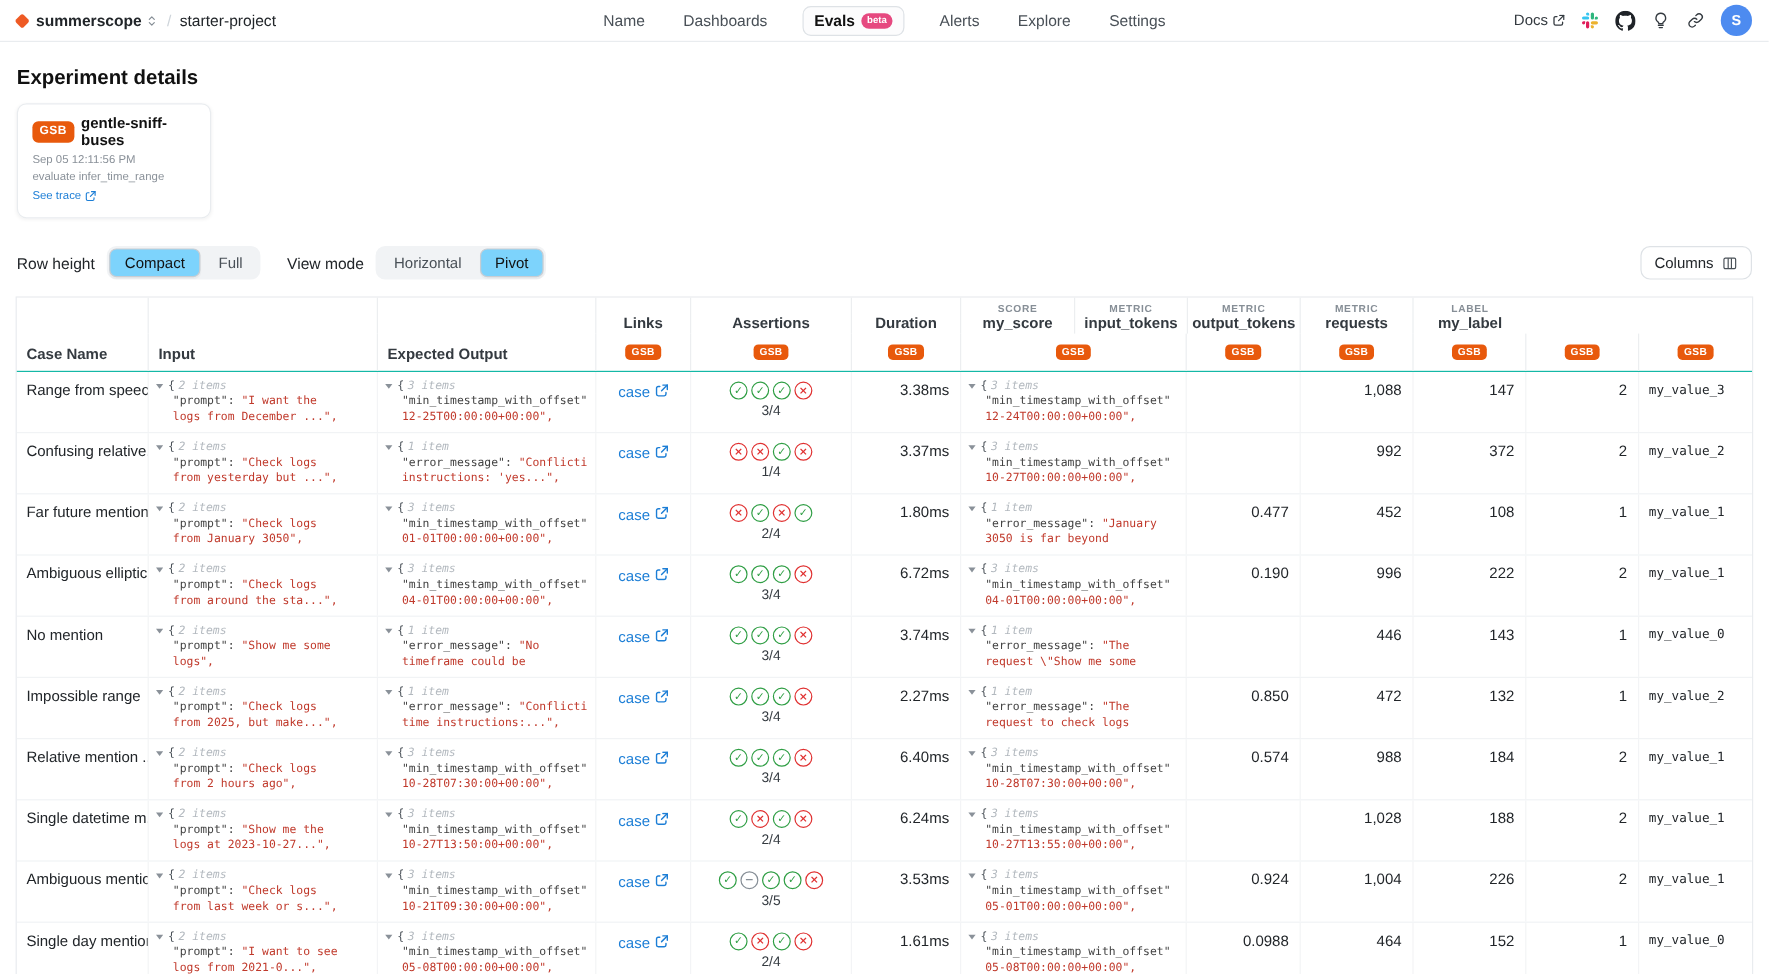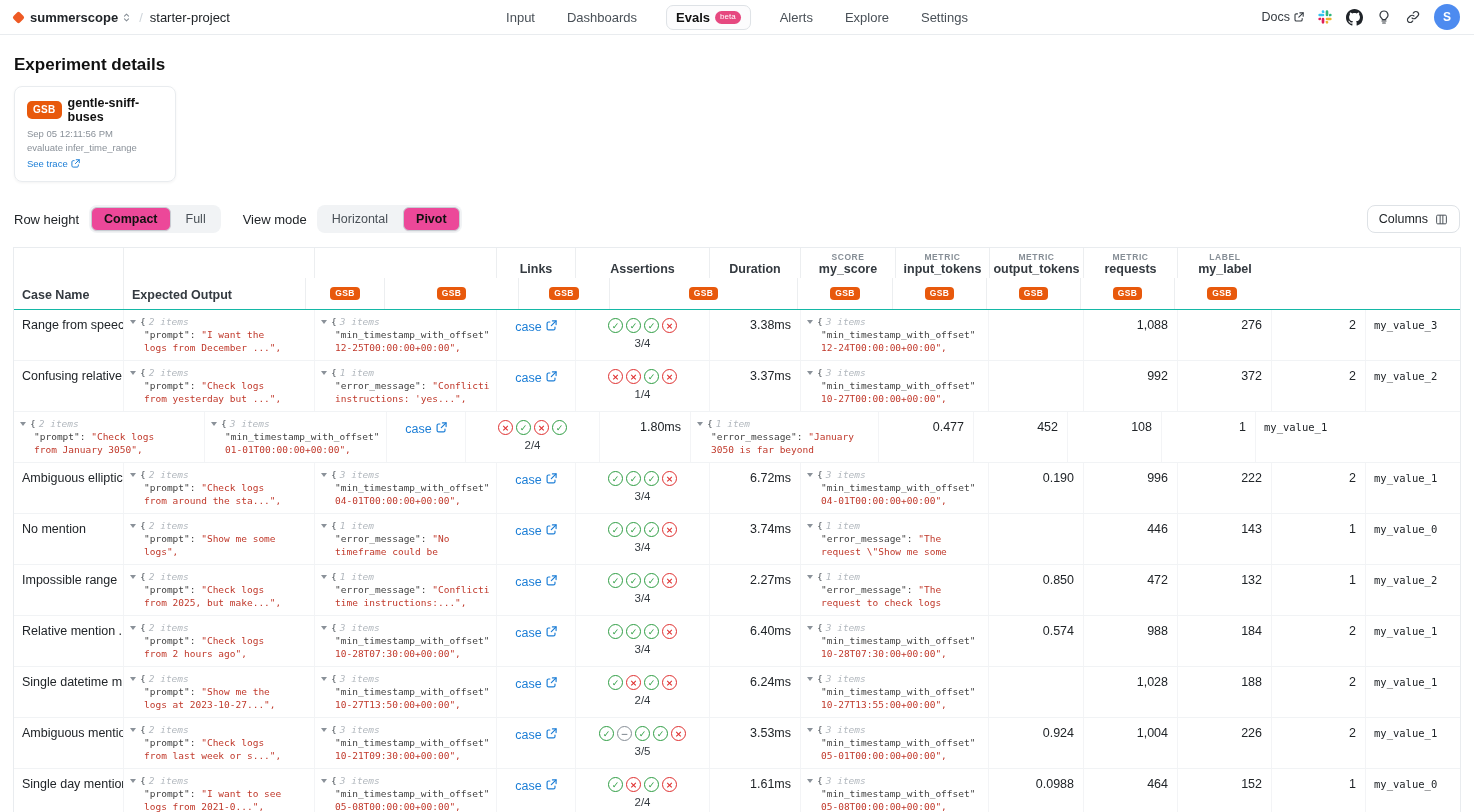--- a/index.html
+++ b/index.html
@@ -16,21 +16,21 @@
   .org-switch { display:flex; align-items:center; gap:3px; background:none; border:none;
     font-size:13px; font-weight:600; color:#212529; cursor:pointer; }
   .crumb-sep { color:#ced4da; font-size:13px; }
   .project { font-size:13px; color:#212529; cursor:pointer; }
   .nav-center { position:absolute; left:50%; transform:translateX(-50%);
     display:flex; align-items:center; gap:26px; }
   .nav-item { display:flex; align-items:center; gap:5px; font-size:13px; color:#495057;
     cursor:pointer; padding:4px 2px; border:1px solid transparent; border-radius:7px; }
   .nav-item.active { color:#111; font-weight:600; background:#fcfcfd;
     border-color:#dee2e6; padding:4px 9px; }
-  .beta-badge { background:#e64980; color:#fff; font-size:8px; font-weight:400;
+  .beta-badge { background:#e64980; color:#fff; font-size:8px; font-weight:700;
     padding:2.5px 5px; border-radius:8px; line-height:1; }
   .nav-right { margin-left:auto; display:flex; align-items:center; gap:13px; }
   .docs-link { display:flex; align-items:center; gap:4px; font-size:12.5px; color:#343a40;
     text-decoration:none; cursor:pointer; }
   .icon-btn { background:none; border:none; cursor:pointer; display:flex; align-items:center; }
   .avatar { width:26px; height:26px; border-radius:50%; background:#4d8bf0; color:#fff;
     font-size:12px; font-weight:700; display:flex; align-items:center; justify-content:center;
     cursor:pointer; }
 
   
@@ -43,21 +43,21 @@
   .trace-link { display:inline-flex; align-items:center; gap:3px; font-size:9.5px;
     color:#1c7ed6; margin-top:4px; text-decoration:none; cursor:pointer; }
 
   
   .controls { display:flex; align-items:center; gap:10px; margin:23px 14px 0; }
   .ctl-label { font-size:13px; color:#212529; }
   .ctl-label.vm { margin-left:12px; }
   .seg { display:flex; background:#f1f3f5; border-radius:8px; padding:2px; gap:2px; }
   .seg-btn { border:1px solid transparent; background:transparent; border-radius:6px;
     padding:4px 12px; font-size:12.5px; color:#495057; cursor:pointer; }
-  .seg-btn.selected { background:#ec4899; border-color:#c8cdd3; color:#111; font-weight:700;
+  .seg-btn.selected { background:#7dd3fc; border-color:#c8cdd3; color:#111; font-weight:400;
     box-shadow:0 1px 1px rgba(0,0,0,.04); }
   .columns-btn { margin-left:auto; display:flex; align-items:center; gap:7px; background:#fff;
     border:1px solid #dee2e6; border-radius:8px; padding:6px 11px; font-size:12.5px;
     color:#212529; cursor:pointer; }
 
   
   .table { width:1448px; margin:14px 13px 0; border:1px solid #e9ecef; }
   .h1row,.h2row,.trow { display:flex; }
   .h1row { height:30px; }
   .h2row { height:32px; border-bottom:1px solid #14b8a6; }
@@ -126,21 +126,21 @@
         <svg width="11" height="11" viewBox="0 0 16 16" fill="none">
             <path d="M5 6l3-3 3 3M5 10l3 3 3-3" stroke="#868e96" stroke-width="1.5" stroke-linecap="round" stroke-linejoin="round"></path>
           </svg>
       </button>
       <span class="crumb-sep">/</span>
       <span class="project">starter-project</span>
     </div>
 
     <nav class="nav-center">
         <div class="nav-item">
-          <span>Input</span>
+          <span>Name</span>
         </div>
         <div class="nav-item">
           <span>Dashboards</span>
         </div>
         <div class="nav-item active">
           <span>Evals</span>
           <span class="beta-badge">beta</span>
         </div>
         <div class="nav-item">
           <span>Alerts</span>
@@ -265,20 +265,23 @@
           </div>
           <div class="hc h1c" style="width: 94px;">
             <span class="hkind">LABEL</span>
             <span class="hname">my_label</span>
           </div>
         </div>
       <div class="h2row">
           <div class="hc h2c left" style="width: 110px;">
             <span class="hname">Case Name</span>
           </div>
+          <div class="hc h2c left" style="width: 191px;">
+            <span class="hname">Input</span>
+          </div>
           <div class="hc h2c left" style="width: 182px;">
             <span class="hname">Expected Output</span>
           </div>
           <div class="hc h2c" style="width: 79px;">
             <span class="gsb-badge">GSB</span>
           </div>
           <div class="hc h2c" style="width: 134px;">
             <span class="gsb-badge">GSB</span>
           </div>
           <div class="hc h2c" style="width: 91px;">
@@ -355,21 +358,21 @@
               <span class="brace">{</span>
               <span class="count">3 items</span>
             </div>
             <div class="json-body">
               <div class="jline"><span class="jk">"min_timestamp_with_offset"</span></div>
               <div class="jline js">12-24T00:00:00+00:00",</div>
             </div>
           </div>
           <div class="c num" style="width: 95px;"></div>
           <div class="c num" style="width: 94px;">1,088</div>
-          <div class="c num" style="width: 94px;">276</div>
+          <div class="c num" style="width: 94px;">147</div>
           <div class="c num" style="width: 94px;">2</div>
           <div class="c label-cell" style="width: 94px;">my_value_3</div>
         </div>
         <div class="trow">
           <div class="c case-cell" style="width: 110px;">Confusing relative...</div>
           <div class="c json-cell" style="width: 191px;">
             <div class="json-head">
               <span class="caret"></span>
               <span class="brace">{</span>
               <span class="count">2 items</span>
@@ -421,20 +424,21 @@
               <div class="jline js">10-27T00:00:00+00:00",</div>
             </div>
           </div>
           <div class="c num" style="width: 95px;"></div>
           <div class="c num" style="width: 94px;">992</div>
           <div class="c num" style="width: 94px;">372</div>
           <div class="c num" style="width: 94px;">2</div>
           <div class="c label-cell" style="width: 94px;">my_value_2</div>
         </div>
         <div class="trow">
+          <div class="c case-cell" style="width: 110px;">Far future mention</div>
           <div class="c json-cell" style="width: 191px;">
             <div class="json-head">
               <span class="caret"></span>
               <span class="brace">{</span>
               <span class="count">2 items</span>
             </div>
             <div class="json-body">
               <div class="jline"><span class="jk">"prompt":</span><span class="js"> "Check logs</span></div>
               <div class="jline js">from January 3050",</div>
             </div>

